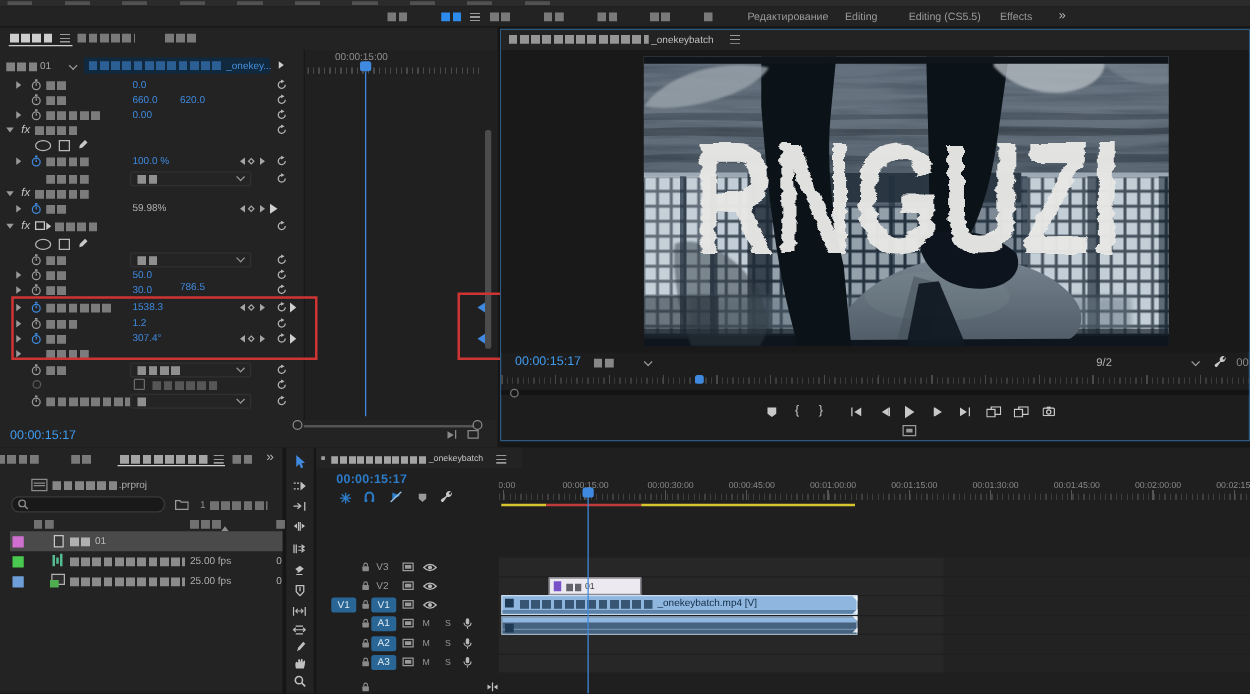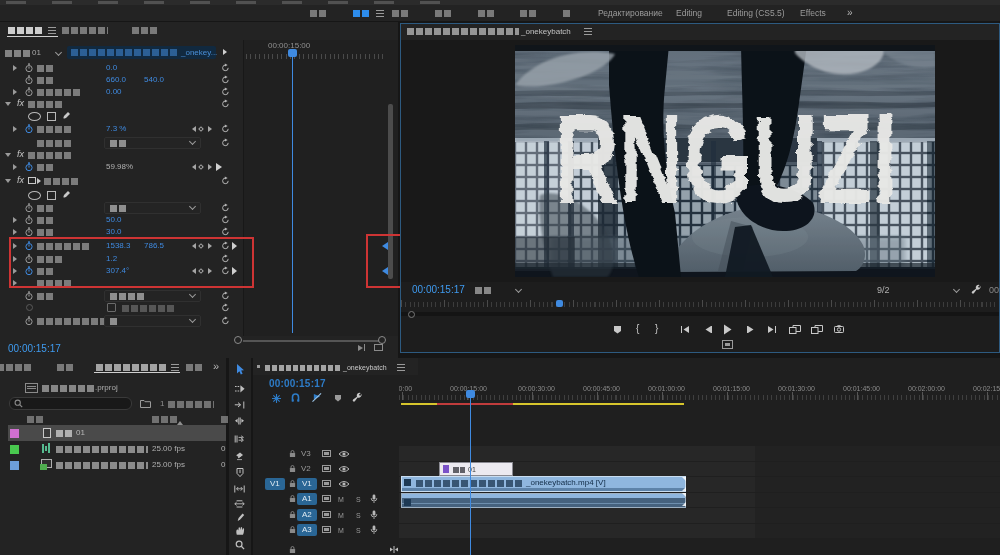--- a/index.html
+++ b/index.html
@@ -123,21 +123,21 @@
 <div class="k" style="left:37px;top:65px;width:16px;color:#9e9e9e"></div>
 <div class="t" style="left:106px;top:64px;font-size:8px;color:#3f8ae0">0.0</div>
 <svg class="a reset" width="9" height="9" style="left:221px;top:63px;color:#b5b5b5">
           <use href="#rst"></use>
         </svg>
 <svg class="a" width="10" height="10" style="left:24px;top:75px;color:#9a9a9a">
           <use href="#sw"></use>
         </svg>
 <div class="k" style="left:37px;top:77px;width:16px;color:#9e9e9e"></div>
 <div class="t" style="left:106px;top:76px;font-size:8px;color:#3f8ae0">660.0</div>
-<div class="t" style="left:144px;top:76px;font-size:8px;color:#3f8ae0">540.0</div>
+<div class="t" style="left:144px;top:76px;font-size:8px;color:#3f8ae0">620.0</div>
 <svg class="a reset" width="9" height="9" style="left:221px;top:75px;color:#b5b5b5">
           <use href="#rst"></use>
         </svg>
 <div class="trir" style="left:13px;top:89px;border-left-color:#9a9a9a"></div>
 <svg class="a" width="10" height="10" style="left:24px;top:87px;color:#9a9a9a">
           <use href="#sw"></use>
         </svg>
 <div class="k" style="left:37px;top:89px;width:43px;color:#9e9e9e"></div>
 <div class="t" style="left:106px;top:88px;font-size:8px;color:#3f8ae0">0.00</div>
 <svg class="a reset" width="9" height="9" style="left:221px;top:87px;color:#b5b5b5">
@@ -152,21 +152,21 @@
 <div class="a" style="left:28px;top:112px;width:13px;height:9px;border:1px solid #b8b8b8;border-radius:50%"></div>
         <div class="a" style="left:47px;top:112px;width:9px;height:9px;border:1px solid #b8b8b8"></div>
         <svg class="a" width="10" height="10" style="left:61px;top:111px;color:#c8c8c8">
           <use href="#pen"></use>
         </svg>
 <div class="trir" style="left:13px;top:126px;border-left-color:#9a9a9a"></div>
 <svg class="a" width="10" height="10" style="left:24px;top:124px;color:#3f8ae0">
           <use href="#sw"></use>
         </svg>
 <div class="k" style="left:37px;top:126px;width:34px;color:#9e9e9e"></div>
-<div class="t" style="left:106px;top:125px;font-size:8px;color:#3f8ae0">7.3 %</div>
+<div class="t" style="left:106px;top:125px;font-size:8px;color:#3f8ae0">100.0 %</div>
 <div class="a" style="left:189px;top:126px;width:0;height:0;border:3px solid transparent;border-right:4px solid #a5a5a5"></div>
         <div class="a" style="left:199px;top:127px;width:4px;height:4px;border:1px solid #a5a5a5;transform:rotate(45deg)"></div>
         <div class="a" style="left:208px;top:126px;width:0;height:0;border:3px solid transparent;border-left:4px solid #a5a5a5"></div>
 <svg class="a reset" width="9" height="9" style="left:221px;top:124px;color:#b5b5b5">
           <use href="#rst"></use>
         </svg>
 <div class="k" style="left:37px;top:140px;width:34px;color:#9e9e9e"></div>
 <div class="a" style="left:104px;top:137px;width:97px;height:12px;background:#242424;border:1px solid #303030;border-radius:2px"></div>
         <div class="k" style="left:110px;top:140px;width:16px;color:#b8b8b8"></div>
         <div class="chv" style="left:190px;top:139px"></div>
@@ -226,21 +226,21 @@
 <div class="t" style="left:106px;top:228px;font-size:8px;color:#3f8ae0">30.0</div>
 <svg class="a reset" width="9" height="9" style="left:221px;top:227px;color:#b5b5b5">
           <use href="#rst"></use>
         </svg>
 <div class="trir" style="left:13px;top:243px;border-left-color:#9a9a9a"></div>
 <svg class="a" width="10" height="10" style="left:24px;top:241px;color:#3f8ae0">
           <use href="#sw"></use>
         </svg>
 <div class="k" style="left:37px;top:243px;width:52px;color:#9e9e9e"></div>
 <div class="t" style="left:106px;top:242px;font-size:8px;color:#3f8ae0">1538.3</div>
-<div class="t" style="left:144px;top:242px;font-size:8px;color:#3f8ae0">786.5</div>
+<div class="t" style="left:144px;top:226px;font-size:8px;color:#3f8ae0">786.5</div>
 <div class="a" style="left:189px;top:243px;width:0;height:0;border:3px solid transparent;border-right:4px solid #a5a5a5"></div>
         <div class="a" style="left:199px;top:244px;width:4px;height:4px;border:1px solid #a5a5a5;transform:rotate(45deg)"></div>
         <div class="a" style="left:208px;top:243px;width:0;height:0;border:3px solid transparent;border-left:4px solid #a5a5a5"></div>
 <svg class="a reset" width="9" height="9" style="left:221px;top:241px;color:#b5b5b5">
           <use href="#rst"></use>
         </svg>
 <div class="a" style="left:232px;top:242px;width:0;height:0;border:4px solid transparent;border-left:5px solid #cfcfcf"></div>
 <div class="trir" style="left:13px;top:256px;border-left-color:#9a9a9a"></div>
 <svg class="a" width="10" height="10" style="left:24px;top:254px;color:#9a9a9a">
           <use href="#sw"></use>

